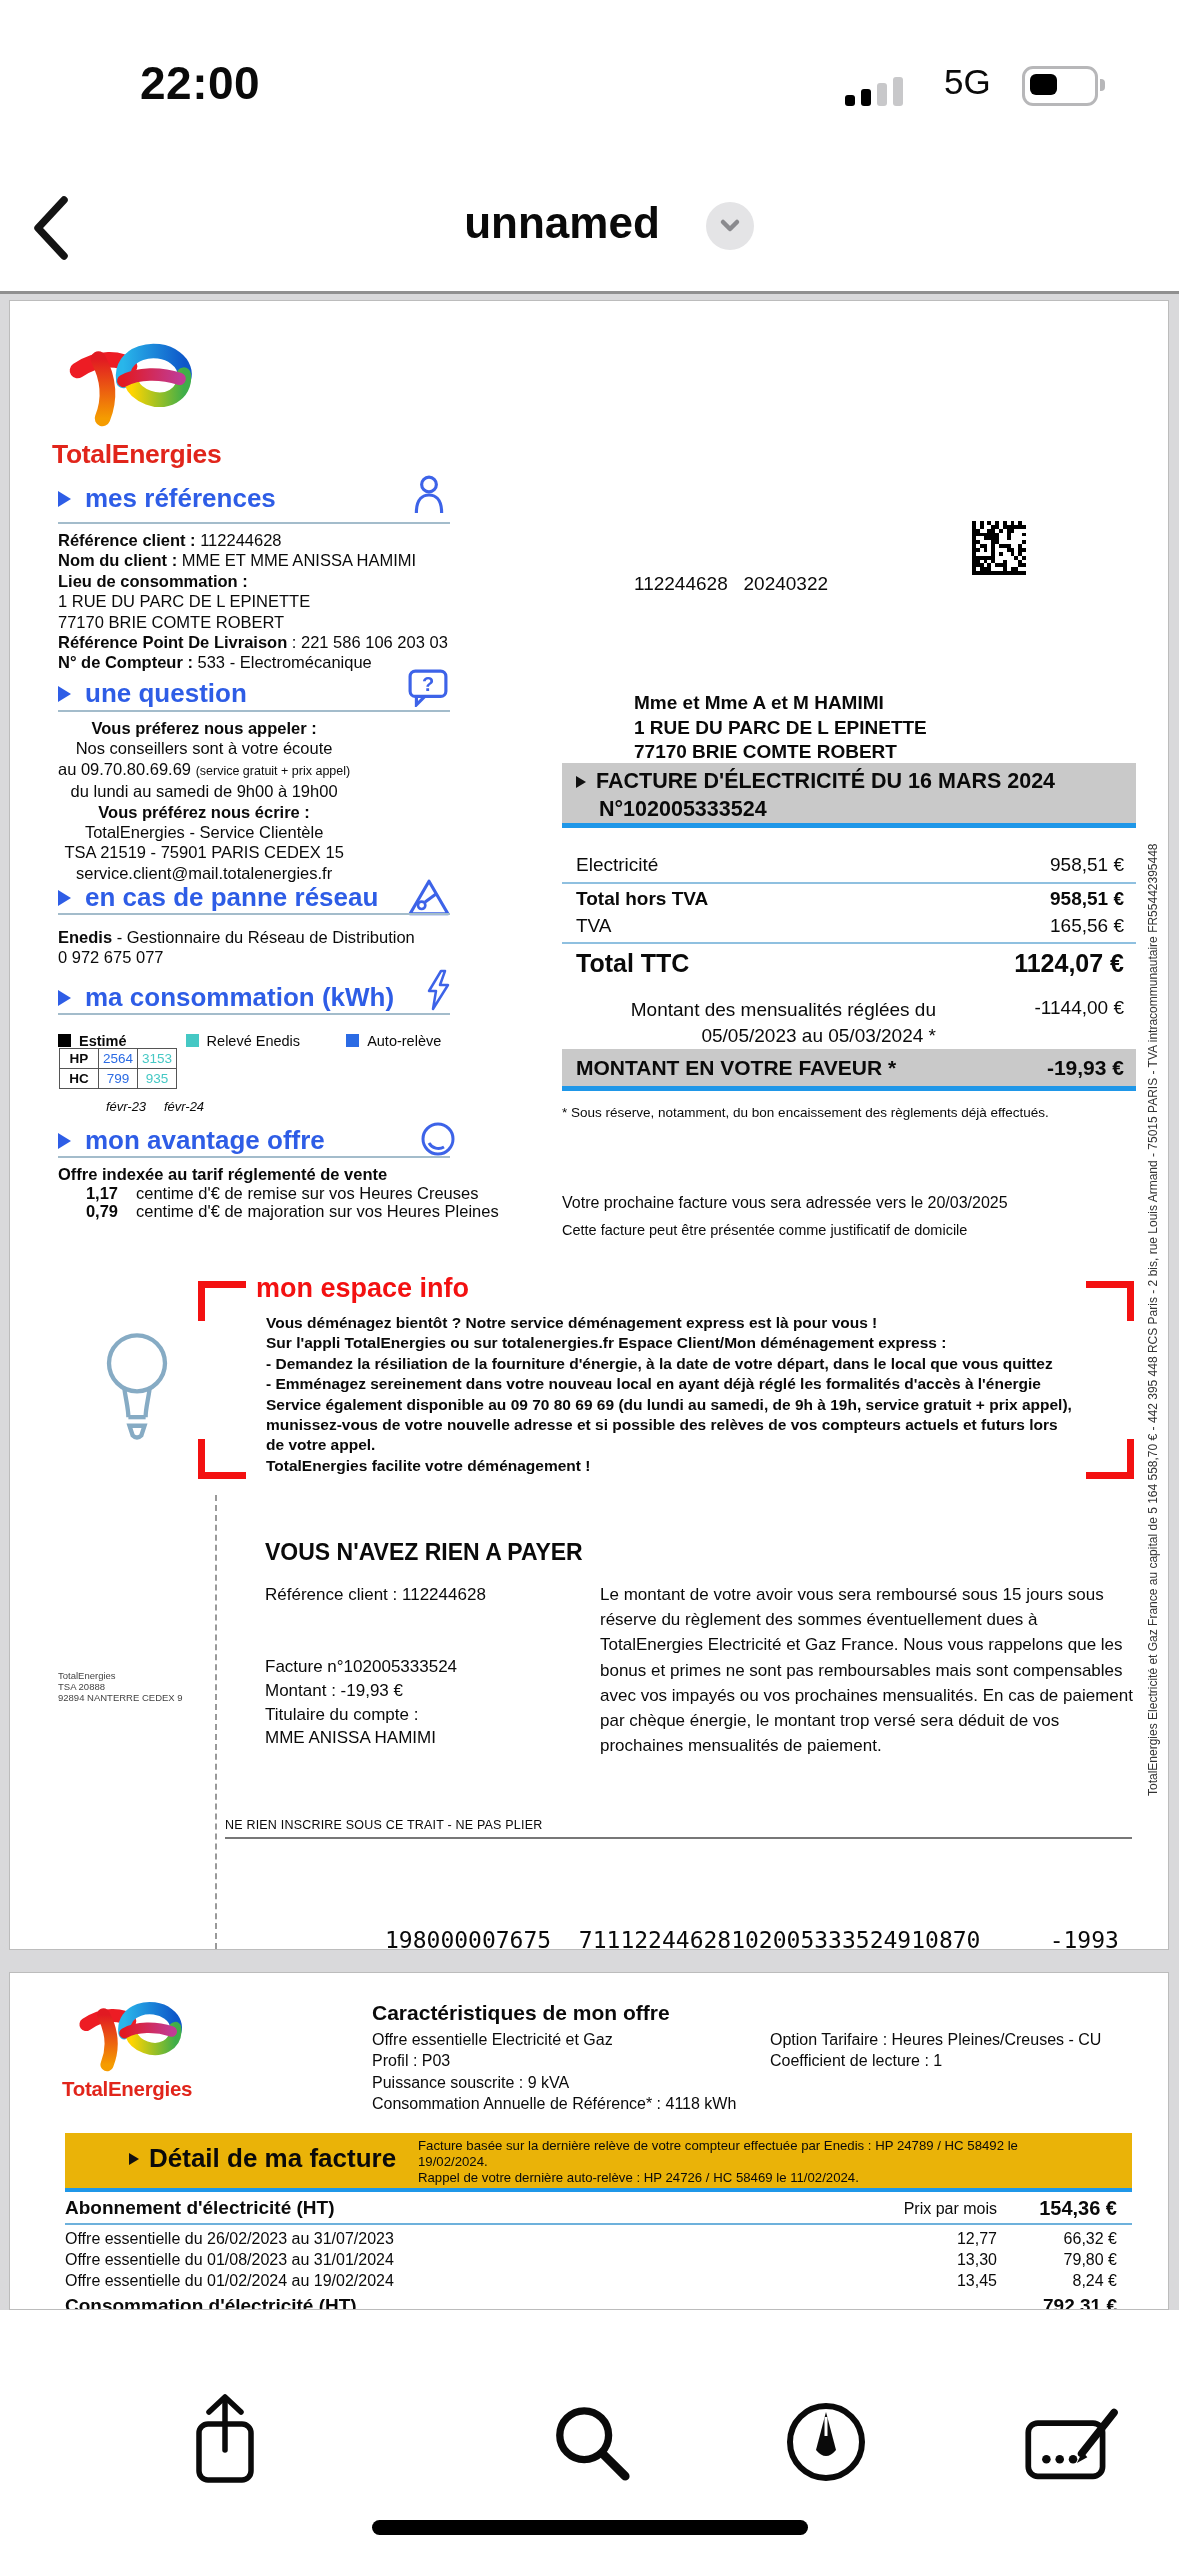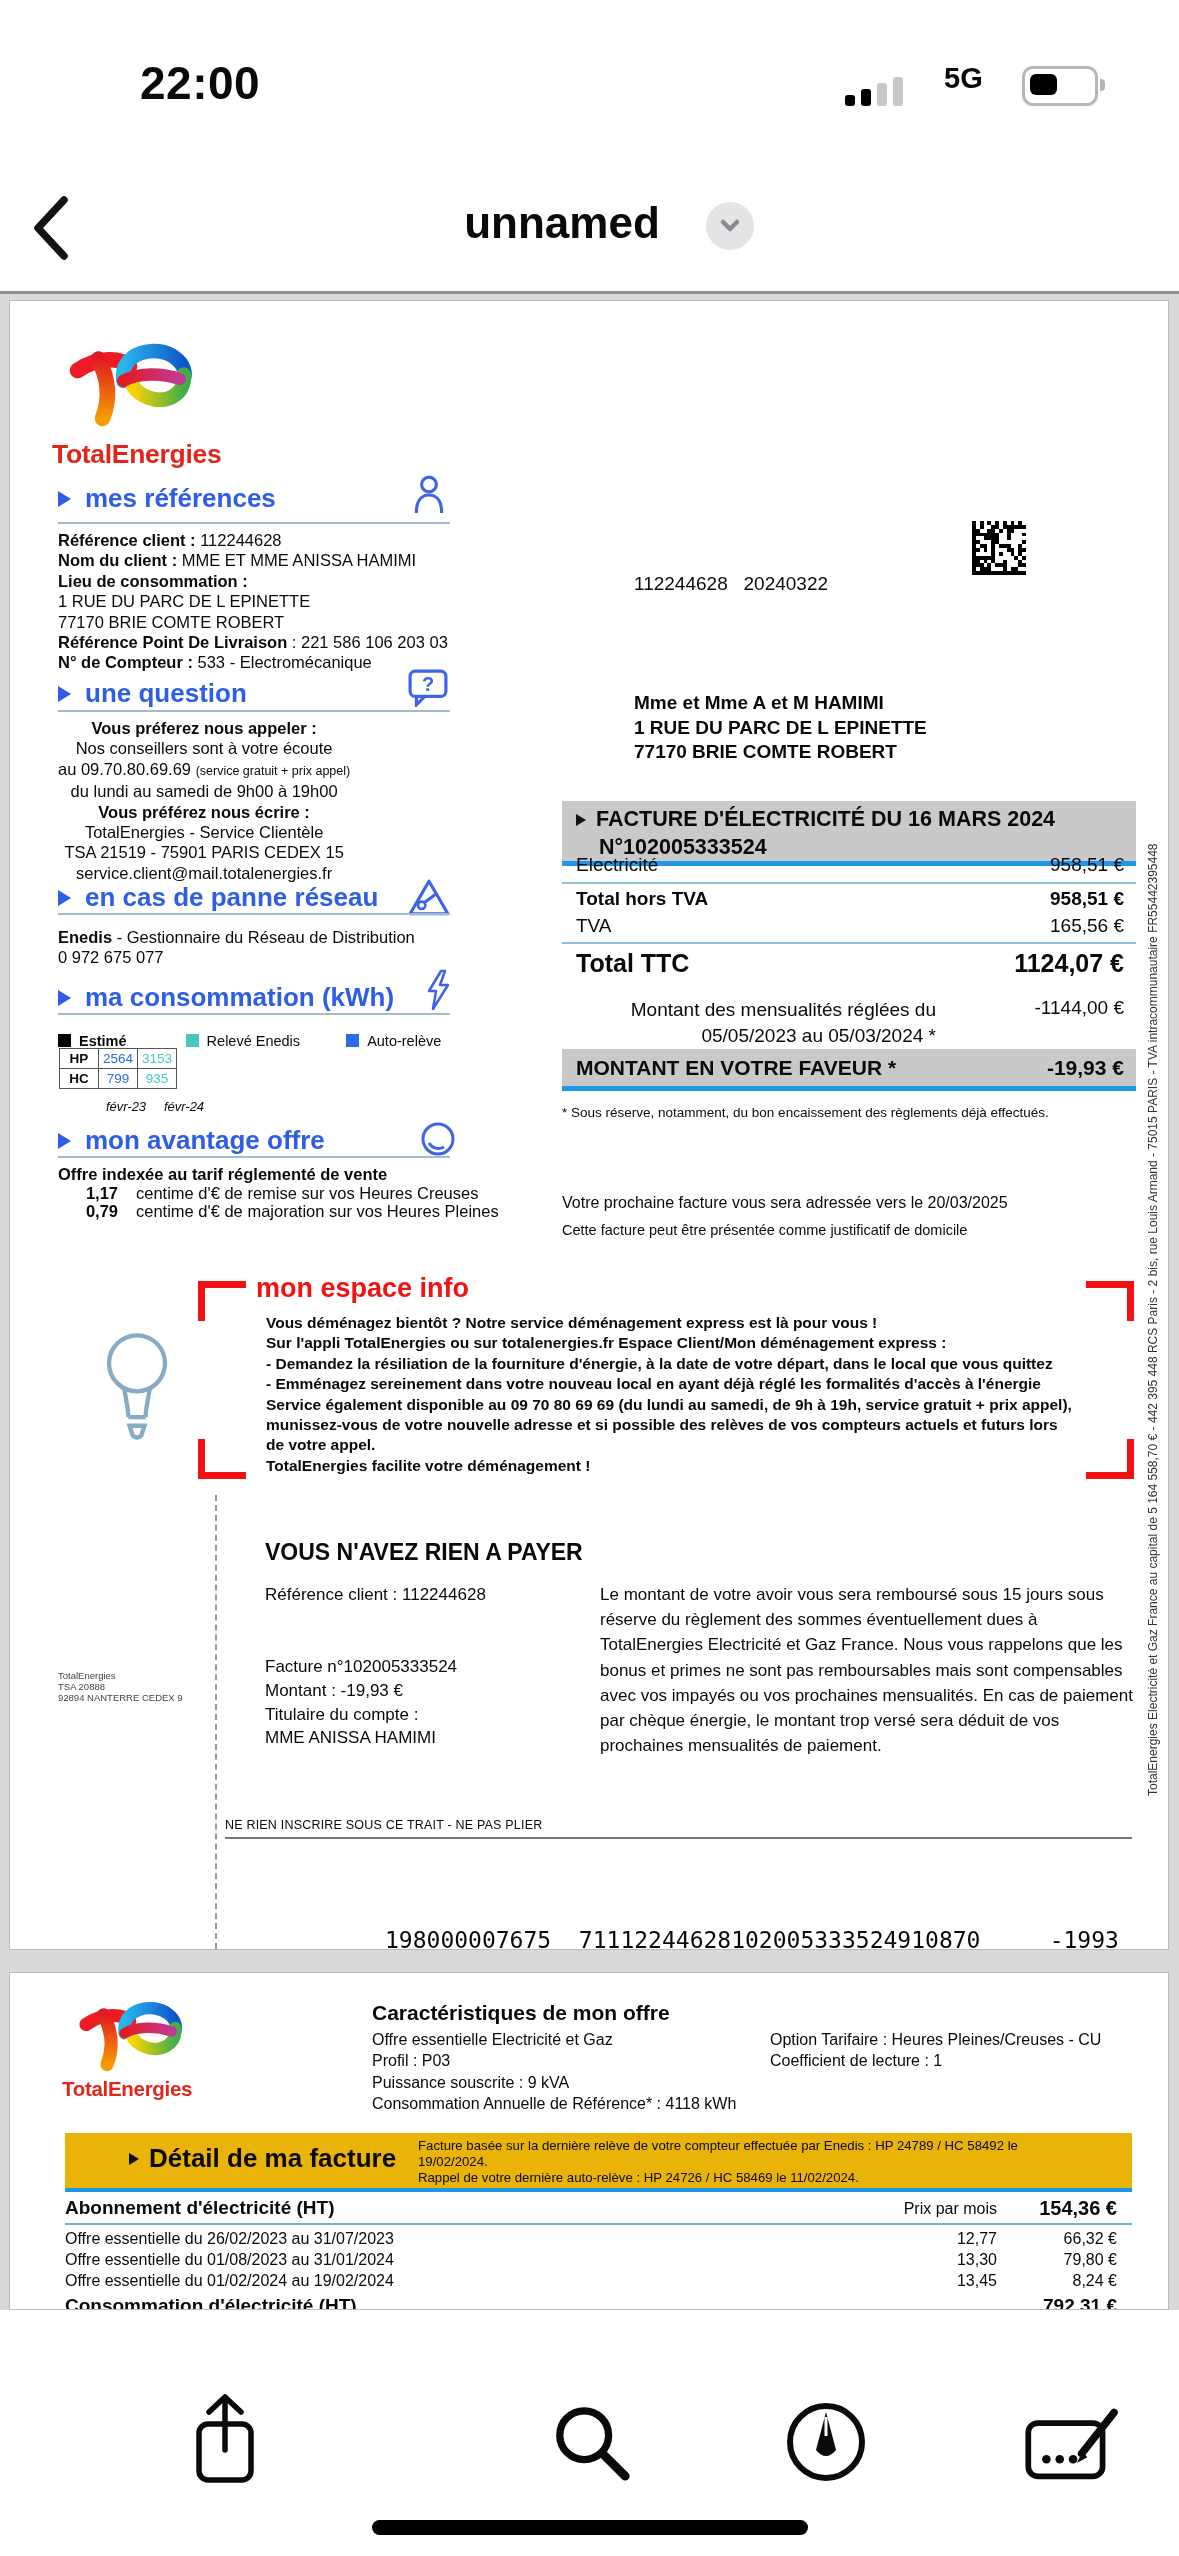--- a/index.html
+++ b/index.html
@@ -4,21 +4,21 @@
 <style>
   html,body{margin:0;padding:0;background:#fff;}
   #screen{position:relative;width:1179px;height:2556px;background:#fff;overflow:hidden;
           font-family:"Liberation Sans",sans-serif;color:#0a0a0a;}
   .abs{position:absolute;}
   
   .time{position:absolute;left:140px;top:56px;width:160px;text-align:left;font-size:46px;font-weight:700;letter-spacing:.5px;}
   .sigbars{position:absolute;left:845px;top:74px;width:64px;height:32px;}
   .sigbars i{position:absolute;bottom:0;width:10px;border-radius:3px;background:#000;}
   .sigbars i.dim{background:#c8c8ca;}
-  .net5g{position:absolute;left:944px;top:62px;font-size:29px;font-weight:700;}
+  .net5g{position:absolute;left:944px;top:62px;font-size:35px;font-weight:400;}
   .batt{position:absolute;left:1022px;top:66px;width:70px;height:34px;border:3px solid #b7b7b9;border-radius:11px;}
   .batt .lvl{position:absolute;left:5px;top:5px;width:27px;height:21px;border-radius:6px;background:#000;}
   .batt .nub{position:absolute;right:-10px;top:10px;width:5px;height:12px;border-radius:0 4px 4px 0;background:#b7b7b9;}
   
   .nav-title{position:absolute;left:382px;top:198px;width:360px;text-align:center;font-size:44px;font-weight:700;}
   .disc{position:absolute;left:706px;top:202px;width:48px;height:48px;border-radius:50%;background:#e4e4e6;display:flex;align-items:center;justify-content:center;}
   .hairline{position:absolute;left:0;top:291px;width:1179px;height:3px;background:#909090;}
   .viewer{position:absolute;left:0;top:294px;width:1179px;height:2016px;background:#d9d9db;}
   
   .page{position:absolute;background:#fff;border:1px solid #bcbcbc;box-sizing:border-box;}
@@ -38,21 +38,21 @@
   .legend span.sq{display:inline-block;width:13px;height:13px;margin-right:8px;vertical-align:-1px;}
   .ctable{position:absolute;left:49px;top:747px;border-collapse:collapse;font-size:13.5px;}
   .ctable td{border:1.5px solid #555;width:38px;height:19px;text-align:center;padding:0;}
   .ctable td.lab{font-weight:700;}
   .vblue{color:#2b6be4;} .vteal{color:#45c8c4;}
   .months{position:absolute;left:49px;top:798px;width:116px;font-size:13px;font-style:italic;display:flex;}
   .months span{flex:1;text-align:center;}
   
   .pre{white-space:pre;}
   .addr{position:absolute;left:624px;top:390px;font-size:19px;font-weight:700;line-height:24.5px;}
-  .facthead{position:absolute;left:552px;top:462px;width:574px;height:60px;background:#c9c9c9;border-bottom:5px solid #1f97e8;box-sizing:content-box;margin-top:38px;}
+  .facthead{position:absolute;left:552px;top:462px;width:574px;height:60px;background:#c9c9c9;border-bottom:5px solid #1f97e8;box-sizing:content-box;}
   .facthead .l1{position:absolute;left:14px;top:6px;display:flex;align-items:center;gap:10px;font-size:21.5px;font-weight:700;}
   .facthead .l2{position:absolute;left:37px;top:34px;font-size:21.5px;font-weight:700;}
   .tri-s{width:0;height:0;border-left:10px solid #111;border-top:6px solid transparent;border-bottom:6px solid transparent;}
   .brow{position:absolute;left:552px;width:574px;display:flex;justify-content:space-between;box-sizing:border-box;padding:0 12px 0 14px;font-size:19px;text-align:right;}
   .bsep{position:absolute;left:552px;width:574px;height:2px;background:#8fc0e0;}
   .grayrow{position:absolute;left:552px;top:748px;width:574px;height:37px;background:#c9c9c9;display:flex;justify-content:space-between;align-items:center;box-sizing:border-box;padding:0 12px 0 14px;font-size:21px;font-weight:700;}
   .thick{position:absolute;left:552px;top:785px;width:574px;height:5px;background:#1f97e8;}
   
   .brk{position:absolute;width:48px;height:40px;border:0 solid #f31111;box-sizing:border-box;}
   .brk.tl{border-left-width:7px;border-top-width:7px;}

